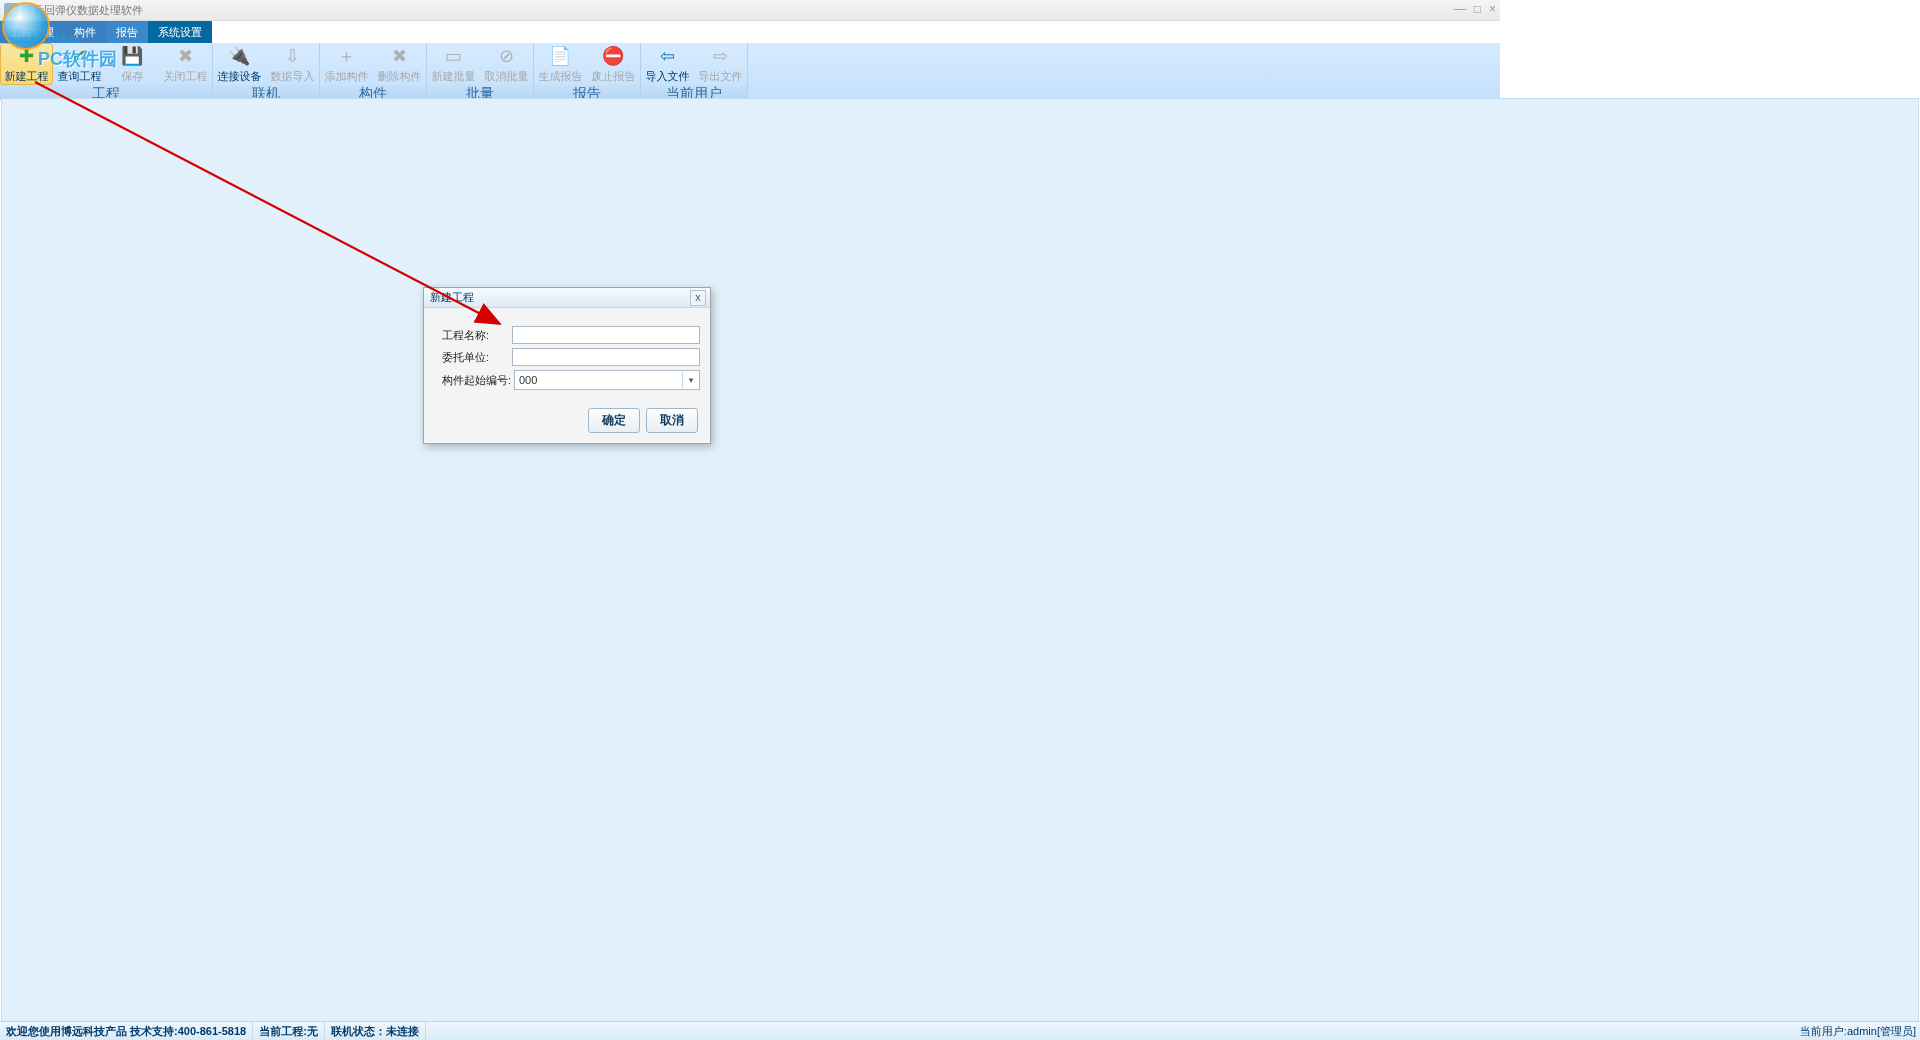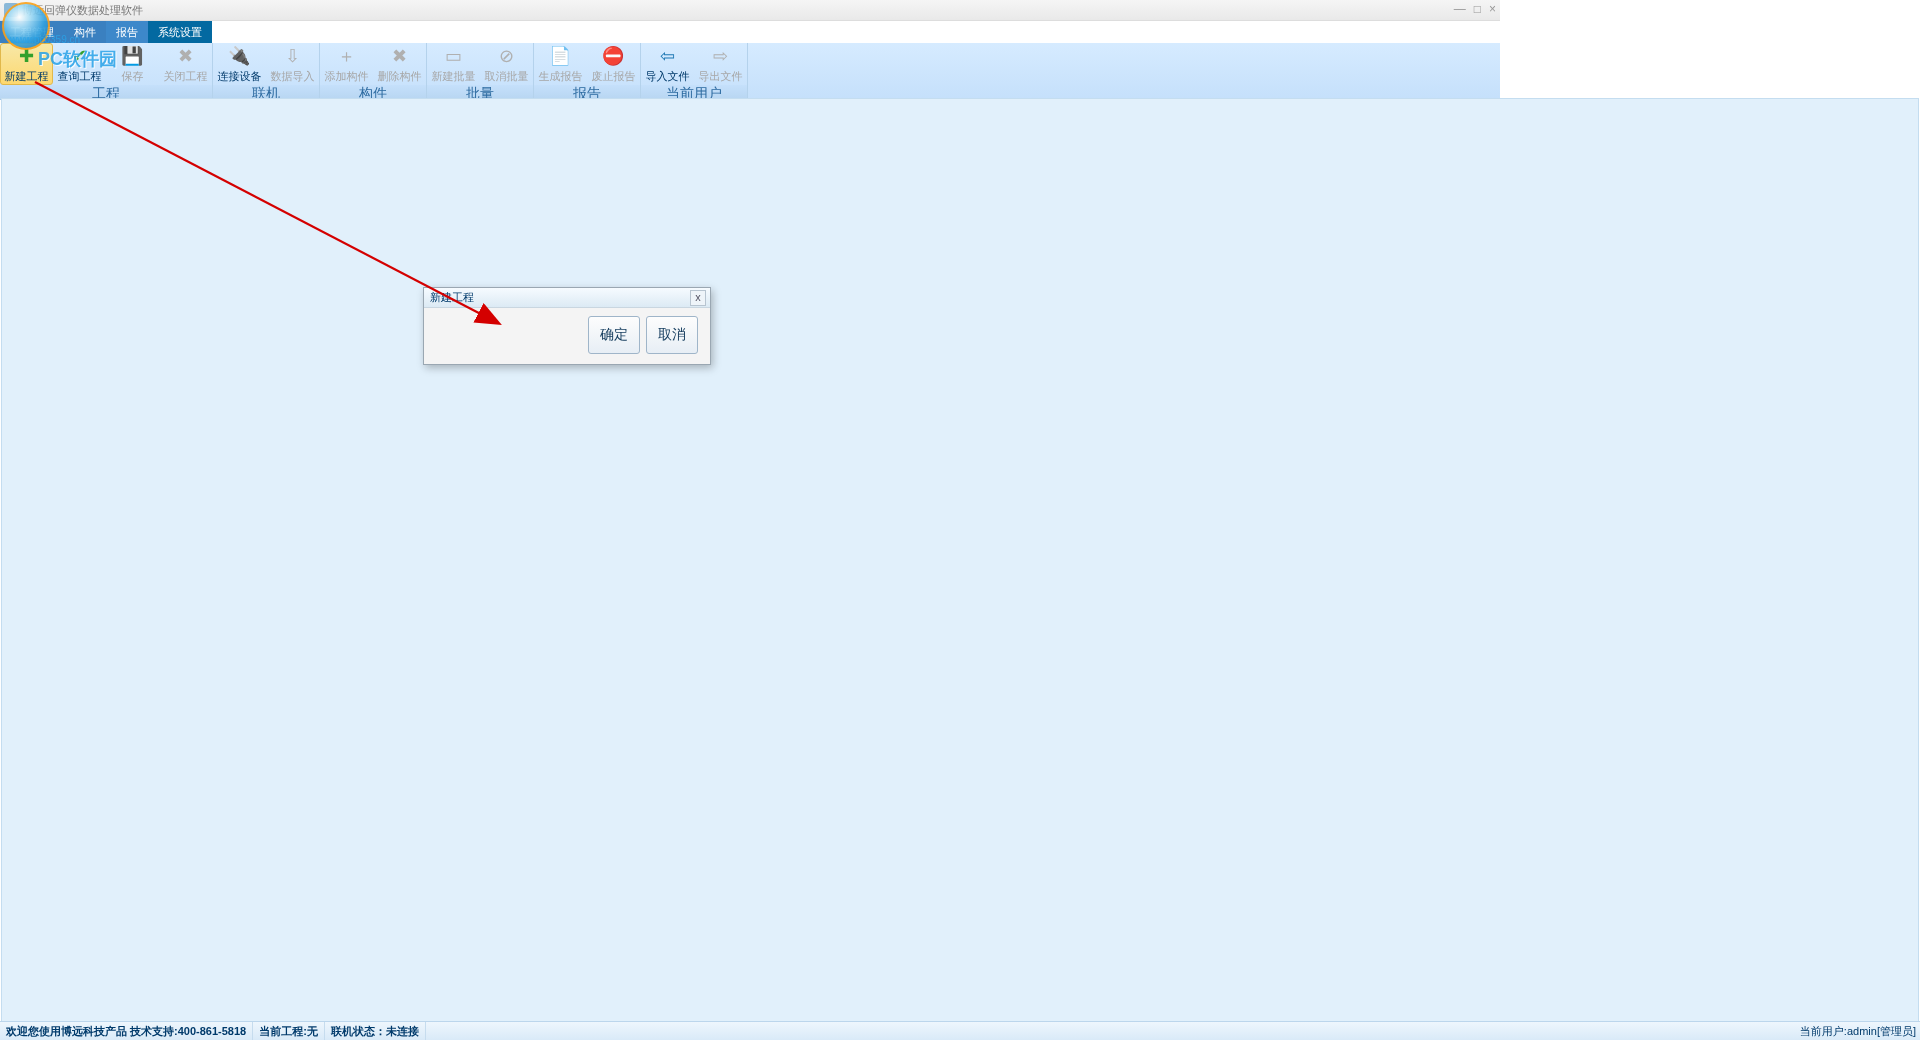--- a/index.html
+++ b/index.html
@@ -31,21 +31,21 @@
   .dialog{position:absolute;left:423px;top:287px;width:286px;background:#f4f4f4;border:1px solid #9aa7b2;box-shadow:2px 3px 8px rgba(0,0,0,.25);}
   .dlg-title{height:19px;background:linear-gradient(#f6fbff,#dceaf4);border-bottom:1px solid #c9d6e0;display:flex;align-items:center;padding:0 6px;font-size:11px;color:#003a6b;position:relative;}
   .dlg-title .x{position:absolute;right:4px;top:2px;width:14px;height:14px;border:1px solid #b7c4d0;background:#eef4f9;text-align:center;line-height:12px;font-size:11px;color:#556;cursor:pointer;}
   .dlg-body{padding:18px 10px 6px 18px;}
   .frow{display:flex;align-items:center;margin-bottom:4px;}
   .frow label{width:78px;text-align:left;font-size:11px;color:#222;}
   .frow input[type=text]{flex:0 0 180px;height:16px;border:1px solid #a9b8c6;background:#fff;font-size:11px;padding:0 3px;}
   .frow .combo{flex:0 0 180px;height:18px;border:1px solid #a9b8c6;background:#fff;display:flex;align-items:center;justify-content:space-between;padding:0 0 0 4px;font-size:11px;}
   .combo .arrow{width:16px;height:16px;border-left:1px solid #ccd6e0;display:flex;align-items:center;justify-content:center;color:#556;font-size:9px;}
   .dlg-btns{display:flex;justify-content:flex-end;gap:6px;padding:8px 12px 10px;}
-  .dlg-btns button{width:52px;height:38px;border:1px solid #9fb5c9;background:linear-gradient(#fdfdfd,#e7eef5);border-radius:3px;font-size:14px;color:#123a5c;cursor:pointer;}
+  .dlg-btns button{width:52px;height:25px;border:1px solid #9fb5c9;background:linear-gradient(#fdfdfd,#e7eef5);border-radius:3px;font-size:12px;color:#123a5c;cursor:pointer;font-weight:bold;}
   
   .arrow-svg{position:absolute;left:0;top:0;pointer-events:none;z-index:20;}
   
   .c-green{color:#33a02c;} .c-blue{color:#1f78b4;} .c-gray{color:#b0b0b0;}
 </style>
 </head>
 <body>
 
 <div class="watermark">
   <div class="globe"></div>
@@ -158,20 +158,37 @@
       <div class="glabel">当前用户</div>
     </div>
   </div>
 
 <div class="workspace"></div>
 
 <div class="dialog">
   <div class="dlg-title">
     <span>新建工程</span>
     <div class="x">x</div>
+  </div>
+  <div class="dlg-body">
+    <div class="frow">
+      <label>工程名称:</label>
+      <input type="text" value="" style="">
+    </div>
+    <div class="frow">
+      <label>委托单位:</label>
+      <input type="text" value="" style="">
+    </div>
+    <div class="frow">
+      <label>构件起始编号:</label>
+      <div class="combo">
+        <span>000</span>
+        <span class="arrow">▾</span>
+      </div>
+    </div>
   </div>
   <div class="dlg-btns">
     <button>确定</button>
     <button>取消</button>
   </div>
 </div>
 
 <svg class="arrow-svg" width="1500" height="830">
   <defs>
     <marker id="ah" markerWidth="12" markerHeight="10" refX="10" refY="5" orient="auto">

